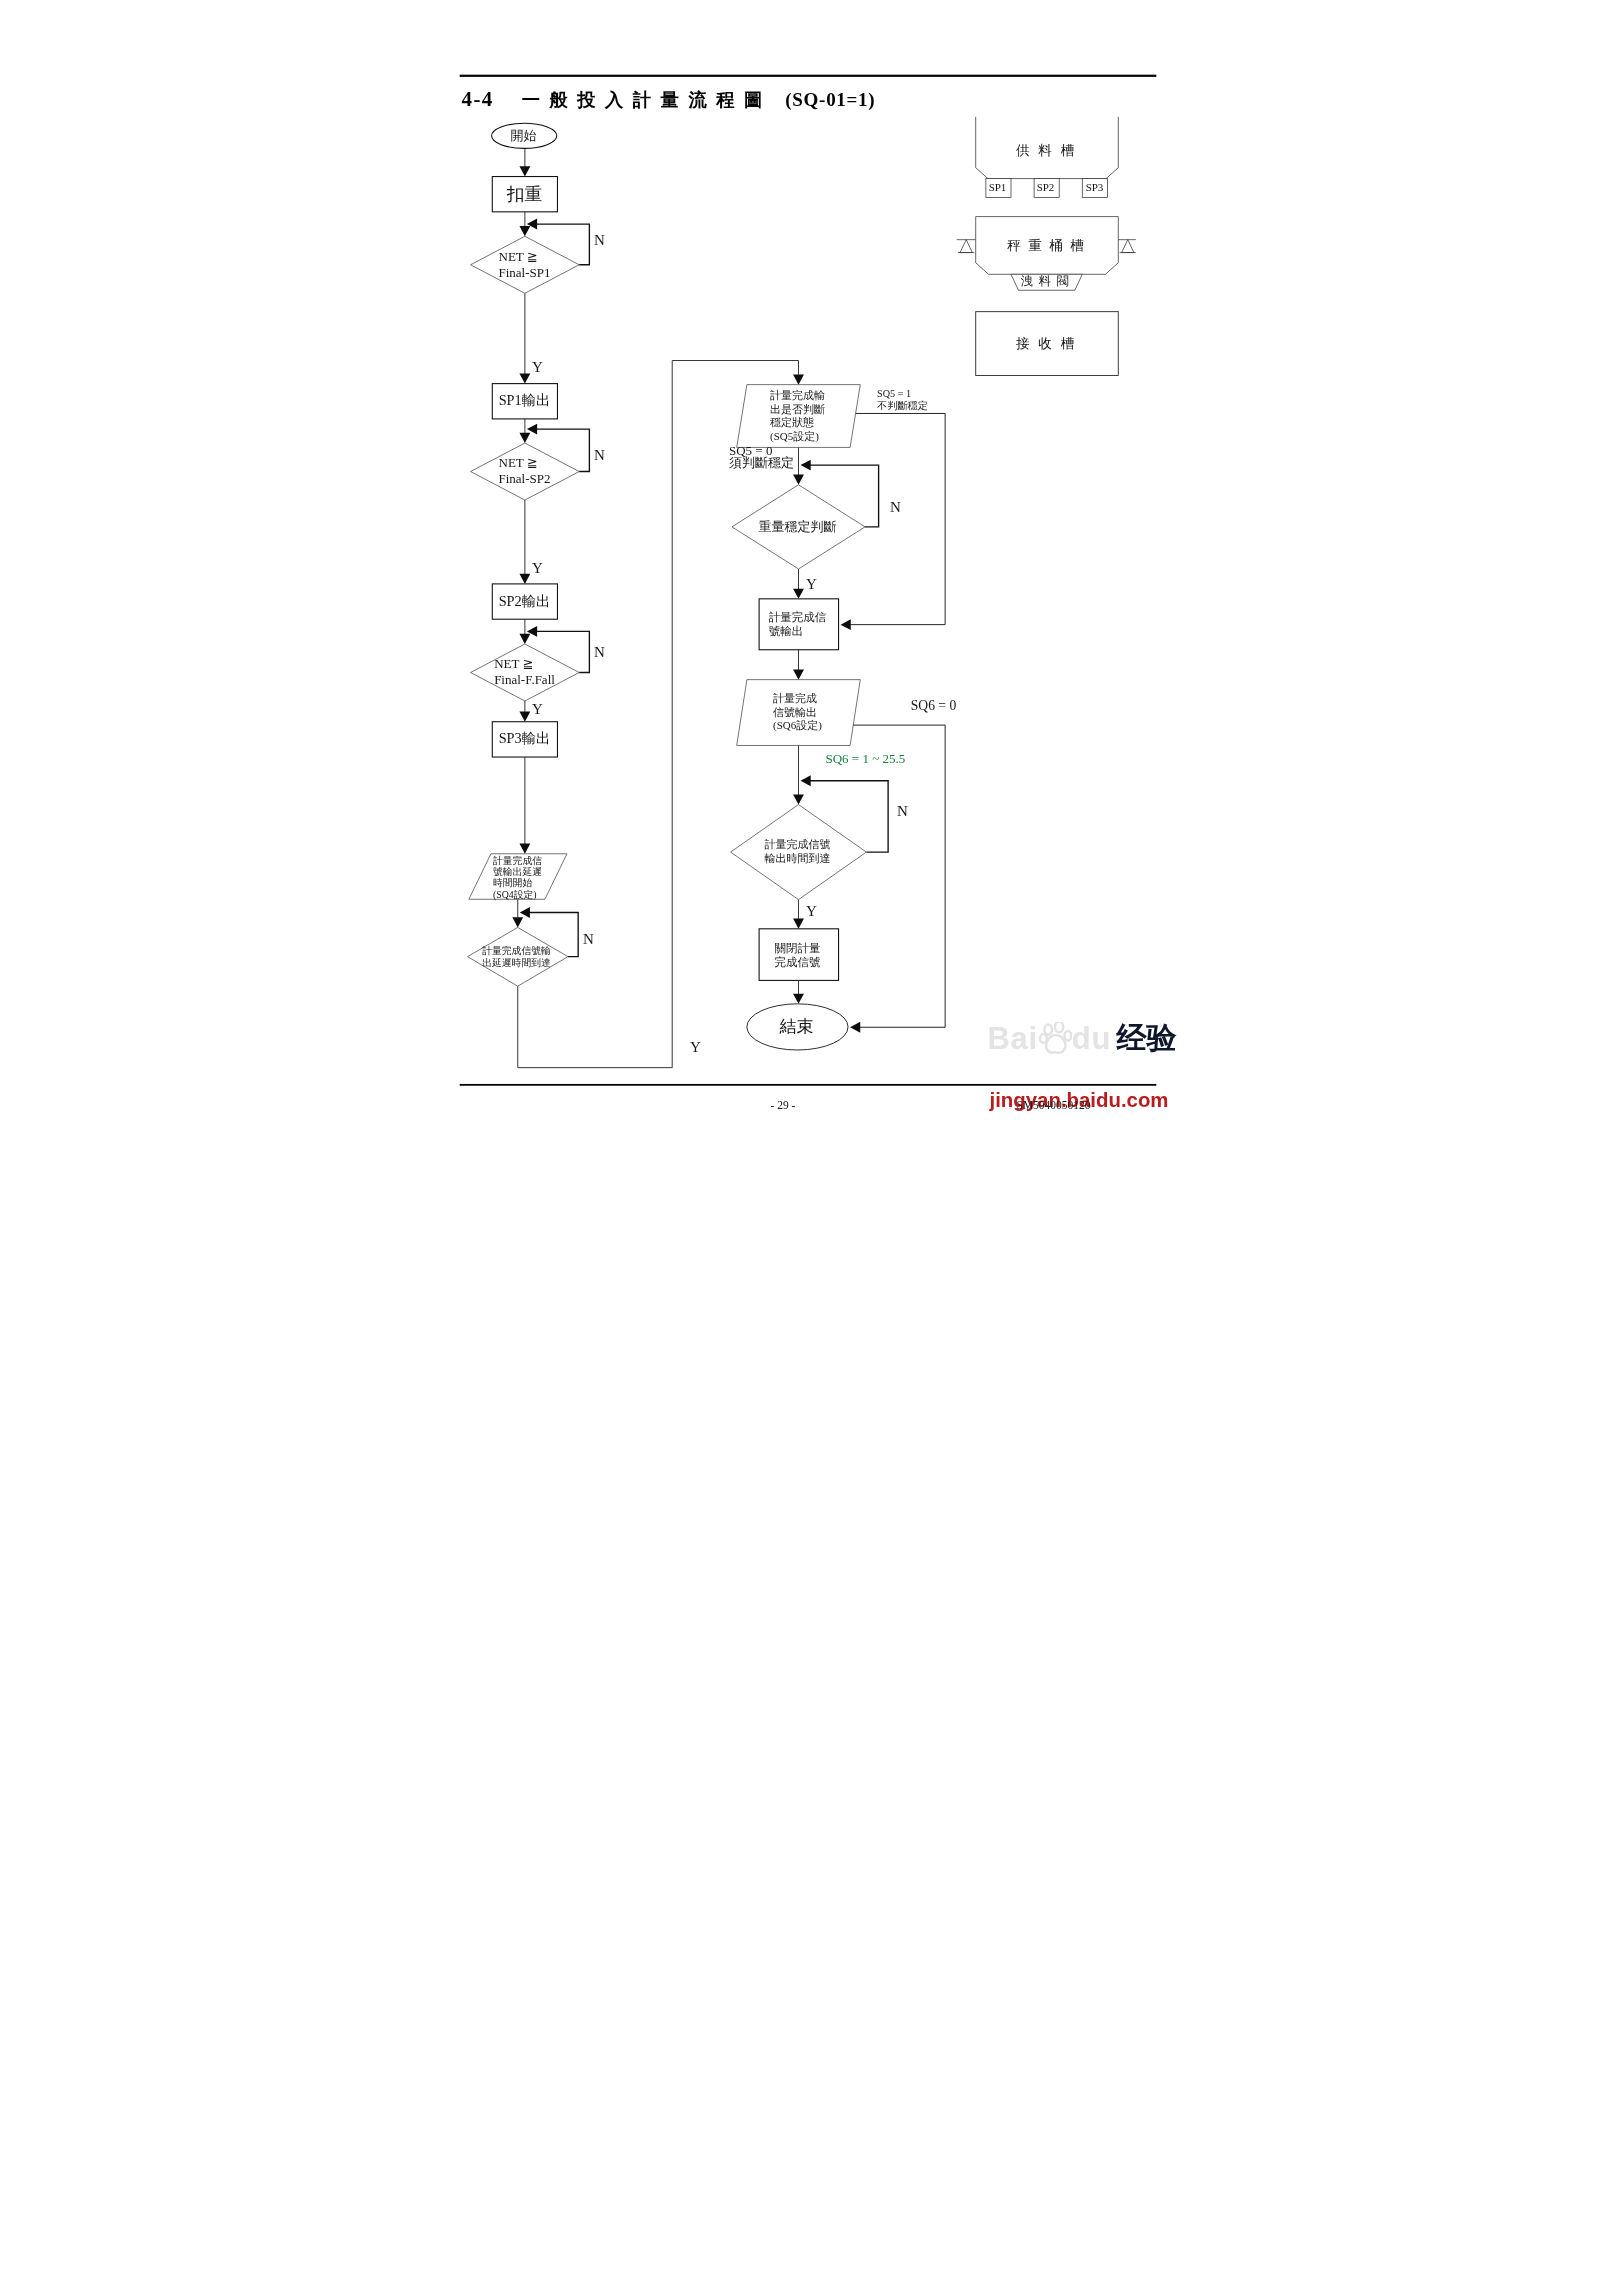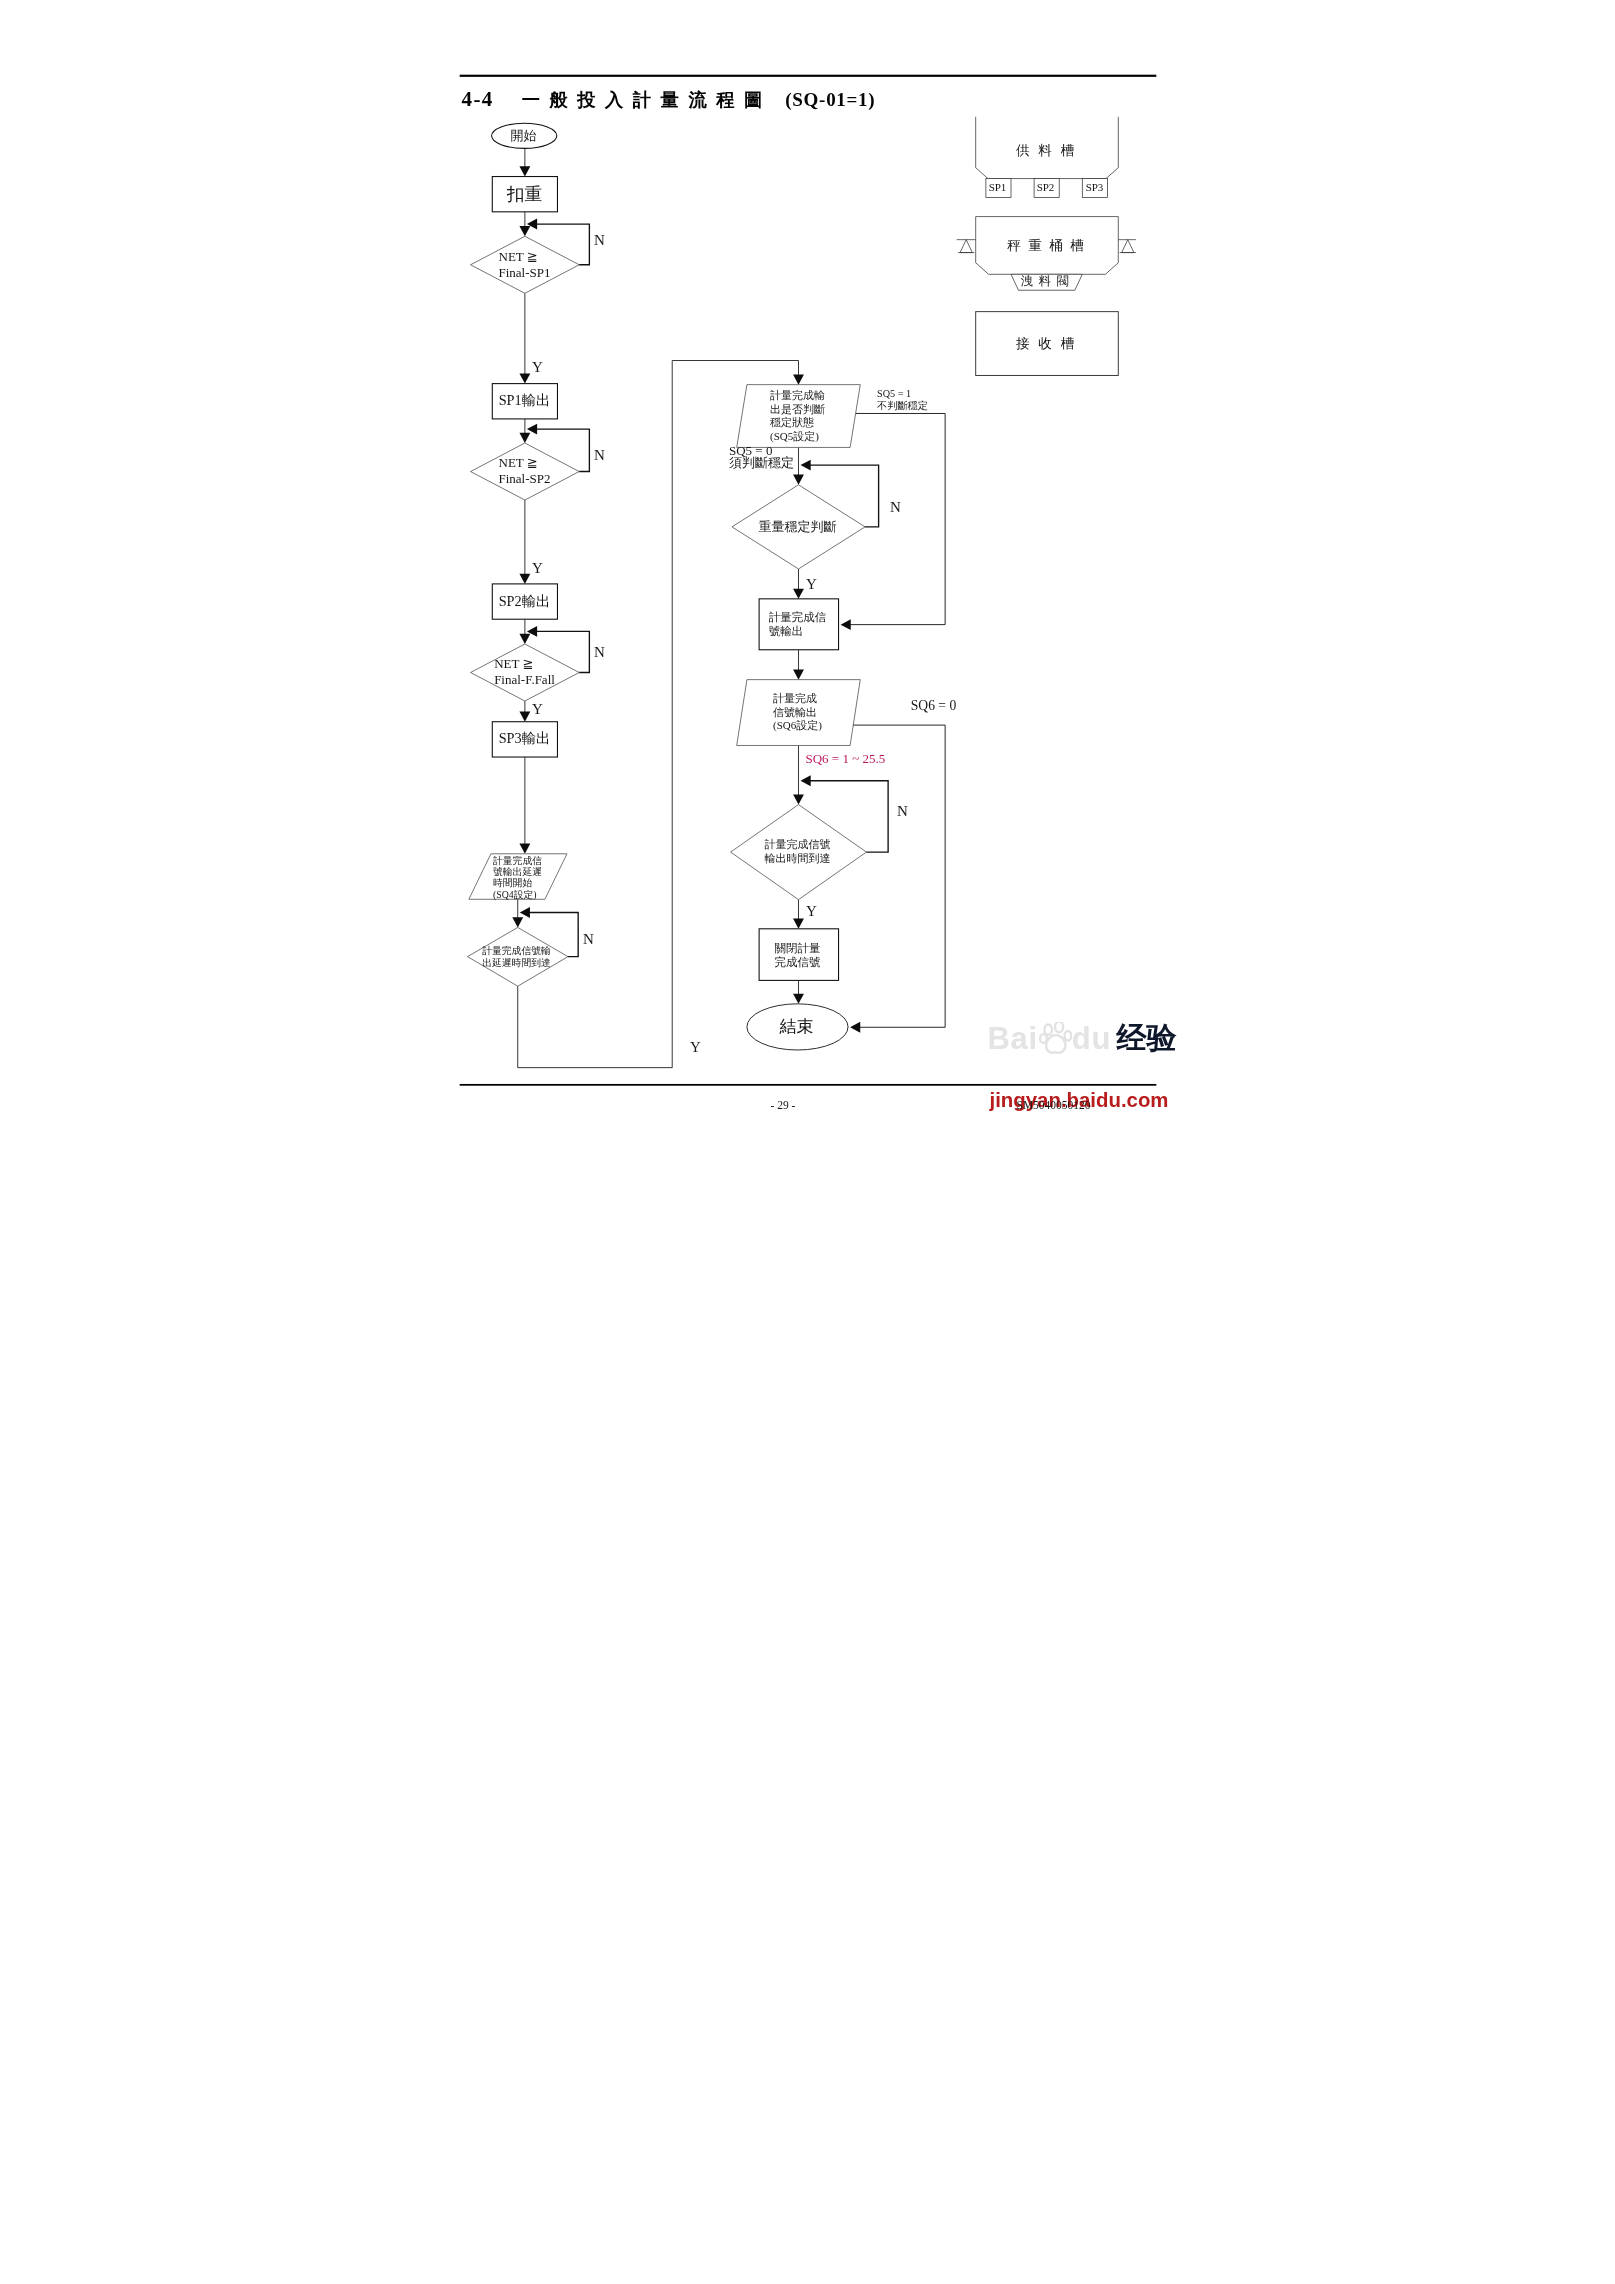--- a/index.html
+++ b/index.html
@@ -1,21 +1,21 @@
 <!DOCTYPE html>
 <html style="font-size:11px"><head>
 <meta charset="utf-8">
 <style>
   html,body{margin:0;padding:0;background:#fff;}
   #page{position:relative;width:808px;height:1142px;margin:0 auto;background:#fff;
         font-family:"Liberation Serif","DejaVu Serif",serif;color:#111;overflow:hidden;}
   #art{position:absolute;left:0;top:0;z-index:1;}
   .lbl{position:absolute;transform:translate(-50%,-50%);white-space:pre-line;text-align:left;
        color:#161616;z-index:2;line-height:1.25;}
-  .lbl-left{position:absolute;transform:translateY(-50%);white-space:pre;color:#be185d;z-index:2;}
+  .lbl-left{position:absolute;transform:translateY(-50%);white-space:pre;color:#15803d;z-index:2;margin-left:20px;}
   .node{font-family:"Liberation Serif","DejaVu Serif",serif;}
   .yn{font-size:15px;}
   .title{position:absolute;left:58px;top:87px;display:flex;align-items:baseline;z-index:2;
          font-weight:bold;color:#050505;}
   .title .num{font-size:21px;letter-spacing:1.4px;}
   .title .main{font-size:18.3px;letter-spacing:9.5px;margin-left:28px;}
   .title .suf{font-size:19px;margin-left:13.6px;letter-spacing:0.7px;}
   .wm{position:absolute;z-index:0;color:#e4e4e4;font-weight:bold;
       font-family:"Liberation Sans","DejaVu Sans",sans-serif;margin-left:10px;}
   #wm-logo{left:574px;top:1018px;display:flex;align-items:center;}

